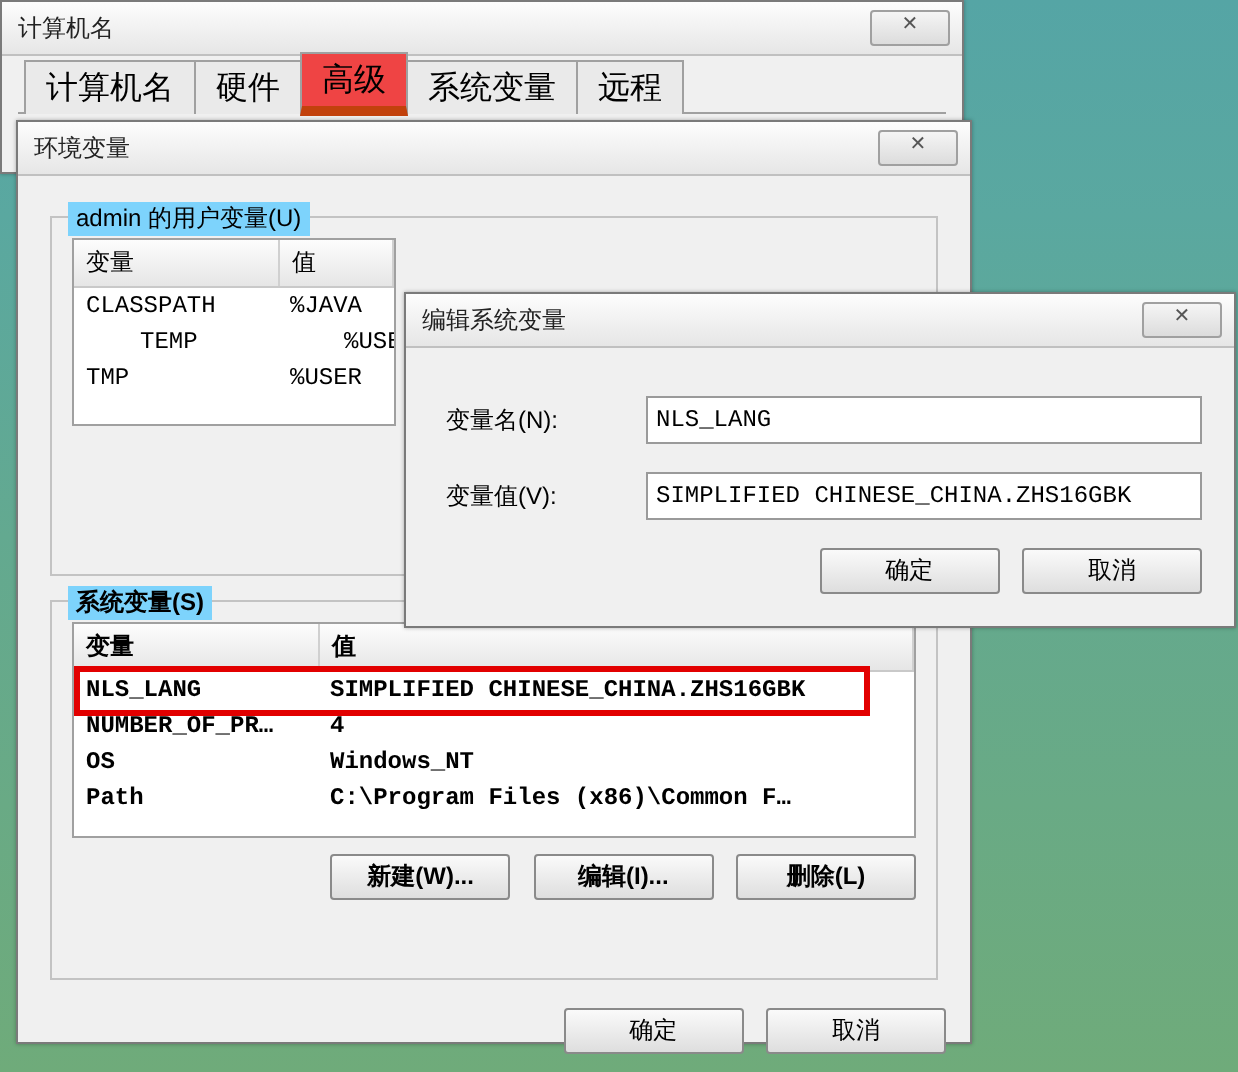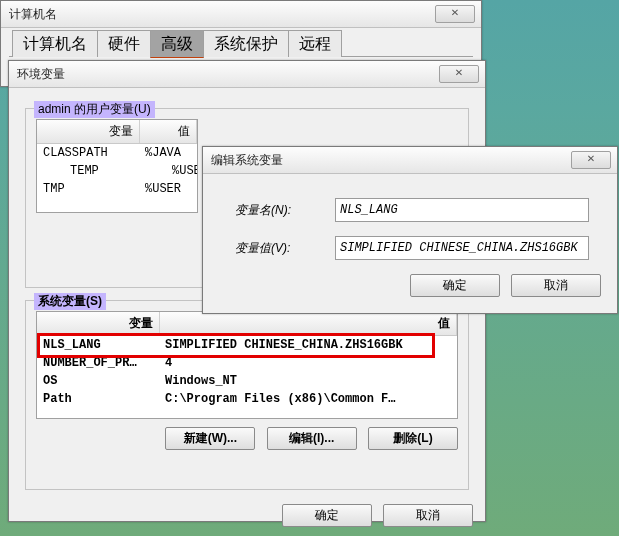--- a/index.html
+++ b/index.html
@@ -68,57 +68,56 @@
     border-bottom: none;
     margin-right: 0px;
     margin-left:-1px;
     background: #eaeaea;
     font-size: 16px;
     position: relative;
     top: 1px;
     cursor: default;
   }
   .tab.active {
-    background: #a3a3a3;
+    background: #ef4444;
     top: 1px;
-    border-bottom: 1px solid #c2410c;
+    border-bottom: 5px solid #c2410c;
     margin-bottom: -1px;
     z-index: 2;
   }
   
   .group {
     border: 1px solid #c3c3c3;
     margin: 12px 4px 4px 4px;
     padding: 10px 10px 10px 10px;
     position: relative;
   }
   .group > .legend {
     position: absolute;
     top: -8px;
     left: 8px;
-    background: #c4b5fd;
+    background: #7dd3fc;
     padding: 0 4px;
     font-size: 12px;
   }
   
   .list {
     border: 1px solid #a0a0a0;
     background: #fff;
     font-family: "SimSun","Courier New",monospace;
     font-size: 12px;
   }
   .list .hdr {
     display: flex;
     background: linear-gradient(to bottom,#fdfdfd,#e6e6e6);
     border-bottom: 1px solid #c9c9c9;
   }
   .list .hdr .col {
     padding: 3px 6px;
     border-right: 1px solid #d0d0d0;
-    text-align: right;
   }
   .list .row {
     display: flex;
     padding: 0;
   }
   .list .row .cell {
     padding: 2px 6px;
     white-space: nowrap;
     overflow: hidden;
   }
@@ -135,22 +134,21 @@
     border-radius: 2px;
     font-size: 12px;
     text-align: center;
     margin-left: 8px;
     cursor: default;
   }
   
   .fieldrow {
     display: flex;
     align-items: center;
-    margin: 14px 12px;
-    font-style: italic;
+    margin: 14px 0;
   }
   .fieldlabel {
     width: 100px;
     padding-left: 4px;
   }
   .txtinput {
     flex: 1;
     border: 1px solid #9a9a9a;
     background: #fff;
     height: 20px;
@@ -173,21 +171,21 @@
 
   <div class="win" id="win-sysprops" style="left:0px; top:0px; width:480px; height:85px;">
     <div class="titlebar">
       <span>计算机名</span>
       <span class="closebtn">✕</span>
     </div>
     <div class="tabs" style="margin:6px 8px 0 8px;">
       <div class="tab">计算机名</div>
       <div class="tab">硬件</div>
       <div class="tab active">高级</div>
-      <div class="tab">系统保护</div>
+      <div class="tab">系统变量</div>
       <div class="tab">远程</div>
     </div>
   </div>
 
   <div class="win" id="win-env" style="left:8px; top:60px; width:476px; height:460px;">
     <div class="titlebar">
       <span>环境变量</span>
       <span class="closebtn">✕</span>
     </div>
     <div class="client">

